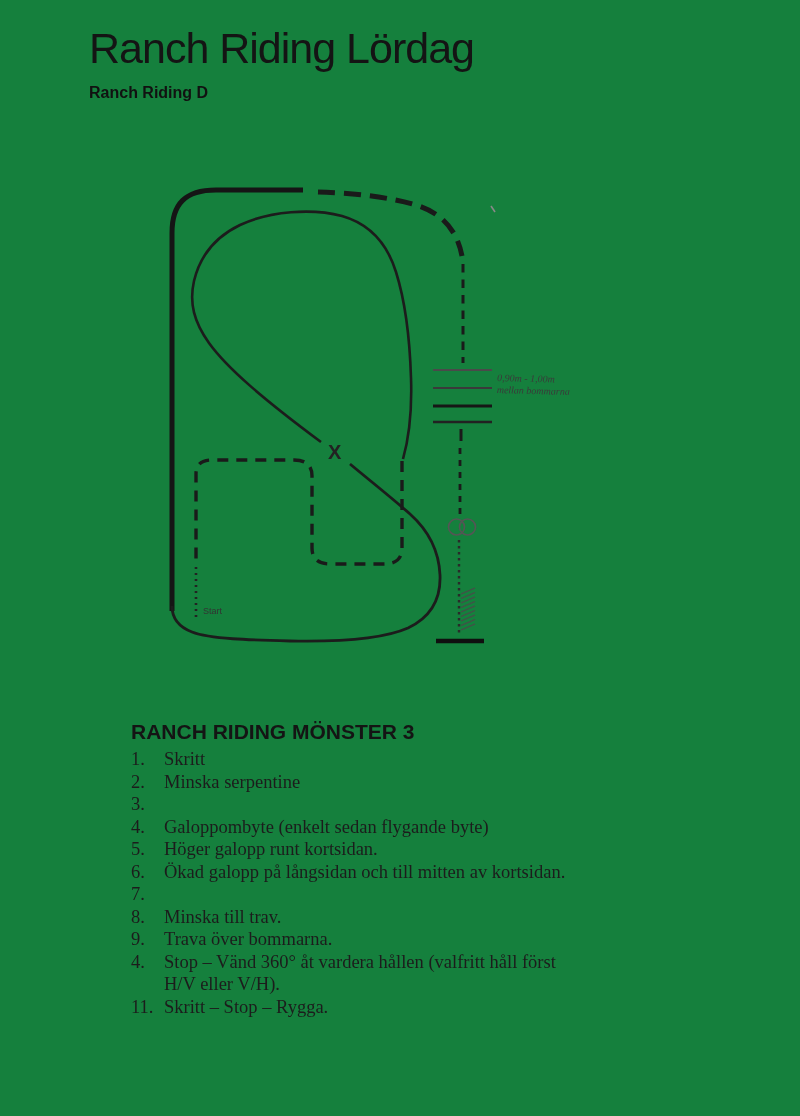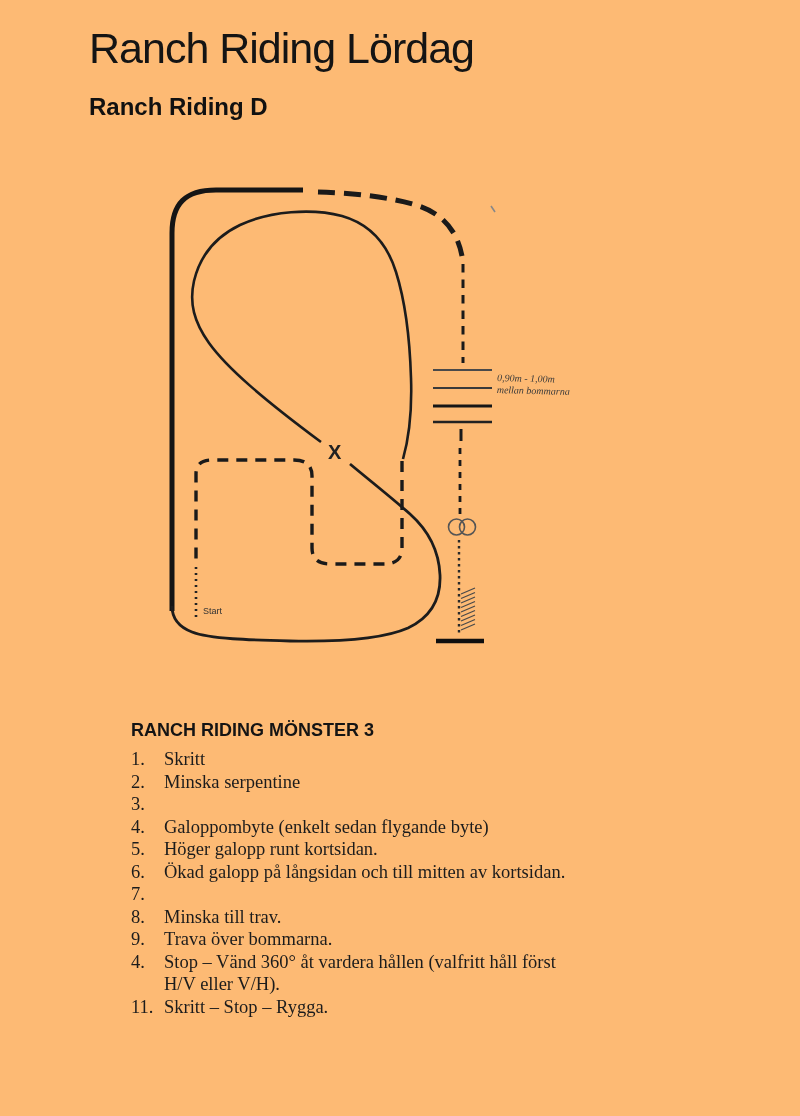--- a/index.html
+++ b/index.html
@@ -1,23 +1,23 @@
 <!DOCTYPE html>
 <html><head>
 <meta charset="utf-8">
 <style>
   html,body{margin:0;padding:0;background:#ffffff;}
-  .page{position:relative;width:800px;height:1116px;background:#fdba74;overflow:hidden;
+  .page{position:relative;width:800px;height:1116px;background:#15803d;overflow:hidden;
         font-family:"Liberation Sans",sans-serif;color:#1a1a1a;}
   .title{position:absolute;left:89px;top:24px;font-size:43px;font-weight:400;
          letter-spacing:-1px;color:#141414;white-space:nowrap;}
-  .subtitle{position:absolute;left:89px;top:84px;font-size:24px;font-weight:700;
-            color:#111;white-space:nowrap;margin-top:9px;}
+  .subtitle{position:absolute;left:89px;top:84px;font-size:16px;font-weight:700;
+            color:#111;white-space:nowrap;}
   .diagram-svg{position:absolute;left:0;top:0;width:800px;height:700px;}
-  .pattern-heading{position:absolute;left:131px;top:720px;font-size:18px;font-weight:700;
+  .pattern-heading{position:absolute;left:131px;top:720px;font-size:21px;font-weight:700;
                    color:#141414;white-space:nowrap;}
   .steps{position:absolute;left:131px;top:748px;width:505px;
          font-family:"Liberation Serif",serif;font-size:18.5px;line-height:22.5px;color:#1c1c1c;}
   .step{display:flex;}
   .step .num{width:33px;flex:none;}
   .step .txt{white-space:pre-line;}
   svg text{font-family:"Liberation Sans",sans-serif;}
   svg .hand{font-family:"Liberation Serif",serif;font-style:italic;}
 </style>
 </head>

